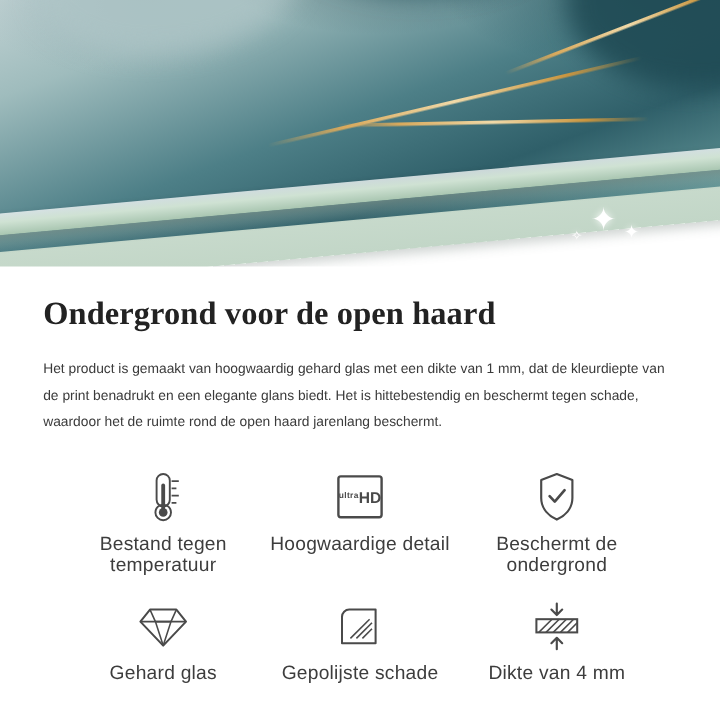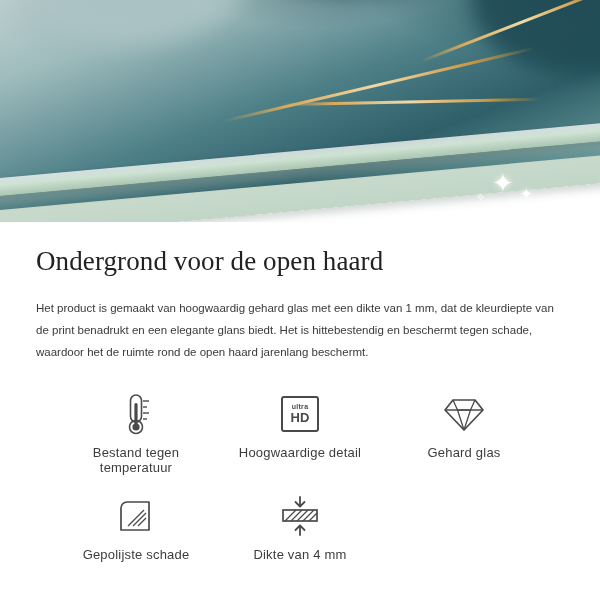--- a/index.html
+++ b/index.html
@@ -108,21 +108,21 @@
 
   
   .content {
     position: relative;
     padding: 22px 36px 0 36px;
   }
   .headline {
     font-family: "Liberation Serif", serif;
     font-size: 27px;
     line-height: 1.28;
-    font-weight: 400;
+    font-weight: 700;
     color: #222222;
     margin: 0 0 18px 0;
     letter-spacing: 0.1px;
   }
   .headline .l2 { display: block; }
   .body-copy {
     font-size: 11.5px;
     line-height: 1.92;
     color: #3a3a3a;
     margin: 0;
@@ -145,32 +145,31 @@
     padding: 6px 4px 4px 4px;
   }
   .feature-icon {
     height: 46px;
     display: flex;
     align-items: center;
     justify-content: center;
   }
   .feature-label {
     margin-top: 8px;
-    font-size: 13px;
+    font-size: 16px;
     color: #3d3d3d;
     text-align: center;
     letter-spacing: 0.2px;
   }
   .hd-box {
     width: 34px;
     height: 32px;
     border: 2px solid #4a4a4a;
     border-radius: 3px;
     display: flex;
-    flex-direction: column;
     align-items: center;
     justify-content: center;
     line-height: 1;
   }
   .hd-ultra {
     font-size: 7px;
     font-weight: bold;
     color: #4a4a4a;
     letter-spacing: 0.3px;
   }
@@ -236,20 +235,29 @@
       <div class="feature">
         <div class="feature-icon">
           <div class="hd-box">
             <span class="hd-ultra">ultra</span>
             <span class="hd-hd">HD</span>
           </div>
         </div>
         <div class="feature-label">Hoogwaardige detail</div>
       </div>
 
+      <div class="feature">
+        <div class="feature-icon">
+          <svg width="40" height="46" viewBox="0 0 40 46" aria-hidden="true">
+            <path d="M20 4 L33 9 V24 C33 33 26.5 39 20 42 C13.5 39 7 33 7 24 V9 Z" fill="none" stroke="#4a4a4a" stroke-width="1.8" stroke-linejoin="round"></path>
+            <path d="M14 22.5 L18.3 27 L26.5 17.5" fill="none" stroke="#4a4a4a" stroke-width="2.2" stroke-linecap="round" stroke-linejoin="round"></path>
+          </svg>
+        </div>
+        <div class="feature-label">Beschermt de ondergrond</div>
+      </div>
 
       <div class="feature">
         <div class="feature-icon">
           <svg width="44" height="40" viewBox="0 0 44 40" aria-hidden="true">
             <path d="M11 6 H33 L41 16 L22 36 L3 16 Z" fill="none" stroke="#4a4a4a" stroke-width="1.7" stroke-linejoin="round"></path>
             <path d="M3 16 H41" stroke="#4a4a4a" stroke-width="1.3"></path>
             <path d="M11 6 L15.5 16 L22 36" fill="none" stroke="#4a4a4a" stroke-width="1.3"></path>
             <path d="M33 6 L28.5 16 L22 36" fill="none" stroke="#4a4a4a" stroke-width="1.3"></path>
             <path d="M15.5 16 H28.5" stroke="#4a4a4a" stroke-width="1.3"></path>
           </svg>

